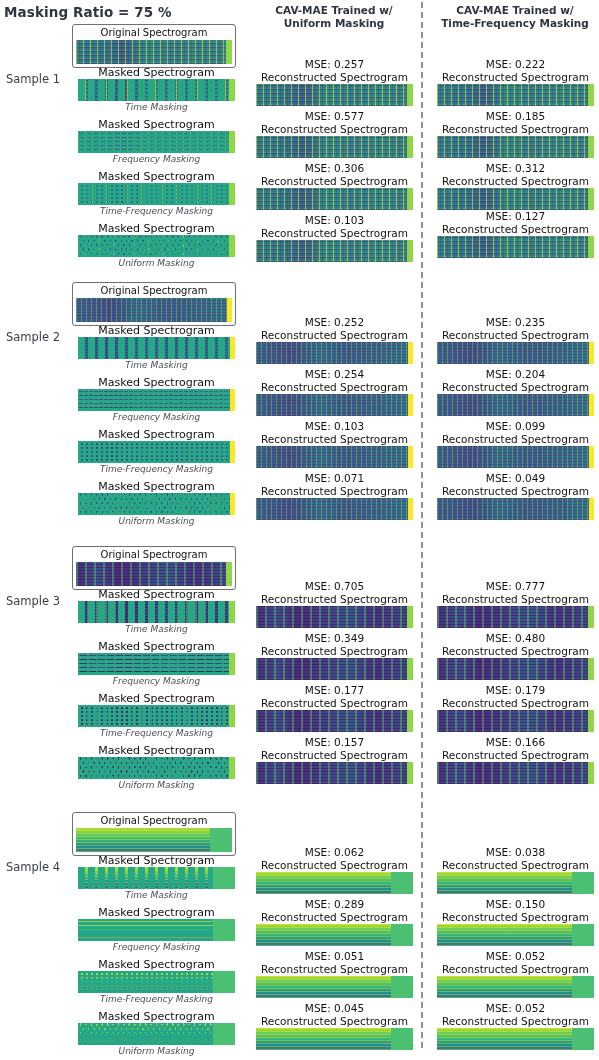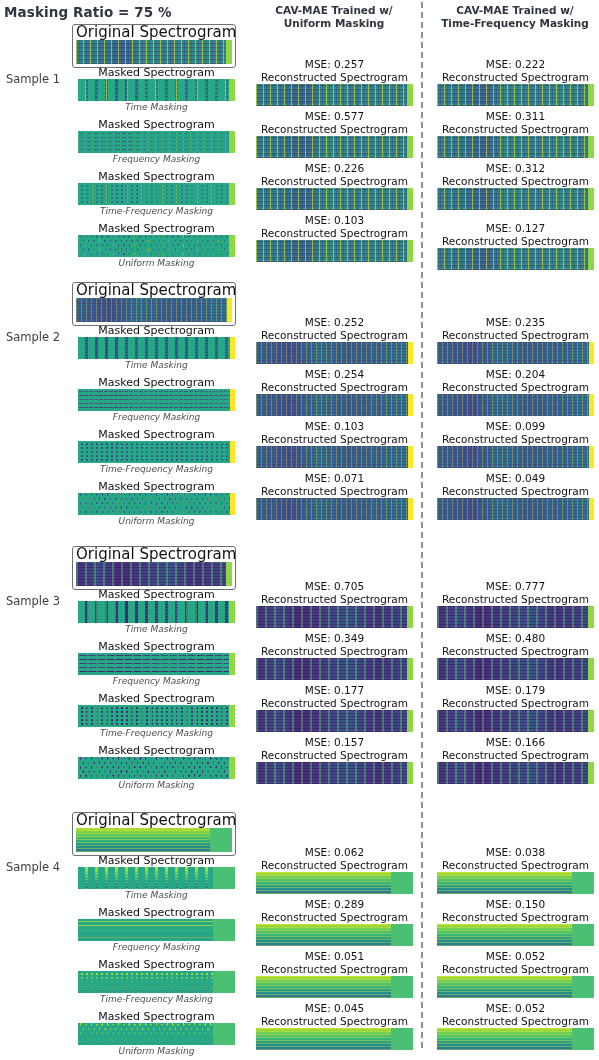--- a/index.html
+++ b/index.html
@@ -38,21 +38,21 @@
     font-size:11.5px;color:#3a3f45;text-align:left;white-space:nowrap;margin-top:32px;
   }
 
   
   .orig-box{
     position:absolute;left:72px;width:164px;
     border:1.4px solid #6b7077;border-radius:3px;background:#fff;
     box-sizing:border-box;padding:1px 3px 3px 3px;
   }
   .orig-box .cap{
-    font-size:15px;color:#111;text-align:center;line-height:13px;
+    font-size:10px;color:#111;text-align:center;line-height:13px;
     white-space:nowrap;
   }
   .orig-box .spec{height:24px;width:100%;margin-top:1px;}
 
   
   .masked{position:absolute;left:78px;width:157px;}
   .masked .cap{
     font-size:11px;color:#111;text-align:center;line-height:13px;
     white-space:nowrap;
   }
@@ -214,50 +214,50 @@
                <div class="cap">Masked Spectrogram</div>
                <div class="spec sg-dense mask-freq edge-green"></div>
                <div class="sub">Frequency Masking</div>
              </div>
       <div class="recon mid" style="top:110px">
                <div class="mse">MSE: 0.577</div>
                <div class="cap">Reconstructed Spectrogram</div>
                <div class="spec sg-dense edge-green"></div>
              </div>
       <div class="recon right" style="top:110px">
-               <div class="mse">MSE: 0.311</div>
+               <div class="mse">MSE: 0.185</div>
                <div class="cap">Reconstructed Spectrogram</div>
                <div class="spec sg-dense edge-green"></div>
              </div>
       <div class="masked" style="top:170px">
                <div class="cap">Masked Spectrogram</div>
                <div class="spec sg-dense mask-tf edge-green"></div>
                <div class="sub">Time-Frequency Masking</div>
              </div>
       <div class="recon mid" style="top:162px">
-               <div class="mse">MSE: 0.226</div>
+               <div class="mse">MSE: 0.306</div>
                <div class="cap">Reconstructed Spectrogram</div>
                <div class="spec sg-dense edge-green"></div>
              </div>
       <div class="recon right" style="top:162px">
                <div class="mse">MSE: 0.312</div>
                <div class="cap">Reconstructed Spectrogram</div>
                <div class="spec sg-dense edge-green"></div>
              </div>
       <div class="masked" style="top:222px">
                <div class="cap">Masked Spectrogram</div>
                <div class="spec sg-dense mask-uni edge-green"></div>
                <div class="sub">Uniform Masking</div>
              </div>
       <div class="recon mid" style="top:214px">
                <div class="mse">MSE: 0.103</div>
                <div class="cap">Reconstructed Spectrogram</div>
                <div class="spec sg-dense edge-green"></div>
              </div>
-      <div class="recon right" style="top:222px">
+      <div class="recon right" style="top:210px">
                <div class="mse">MSE: 0.127</div>
                <div class="cap">Reconstructed Spectrogram</div>
                <div class="spec sg-dense edge-green"></div>
              </div>
       <div class="sample-label" style="top:298px">Sample 2</div>
       <div class="orig-box" style="top:282px">
              <div class="cap">Original Spectrogram</div>
              <div class="spec sg-blue edge-yellow"></div>
            </div>
       <div class="masked" style="top:324px">

